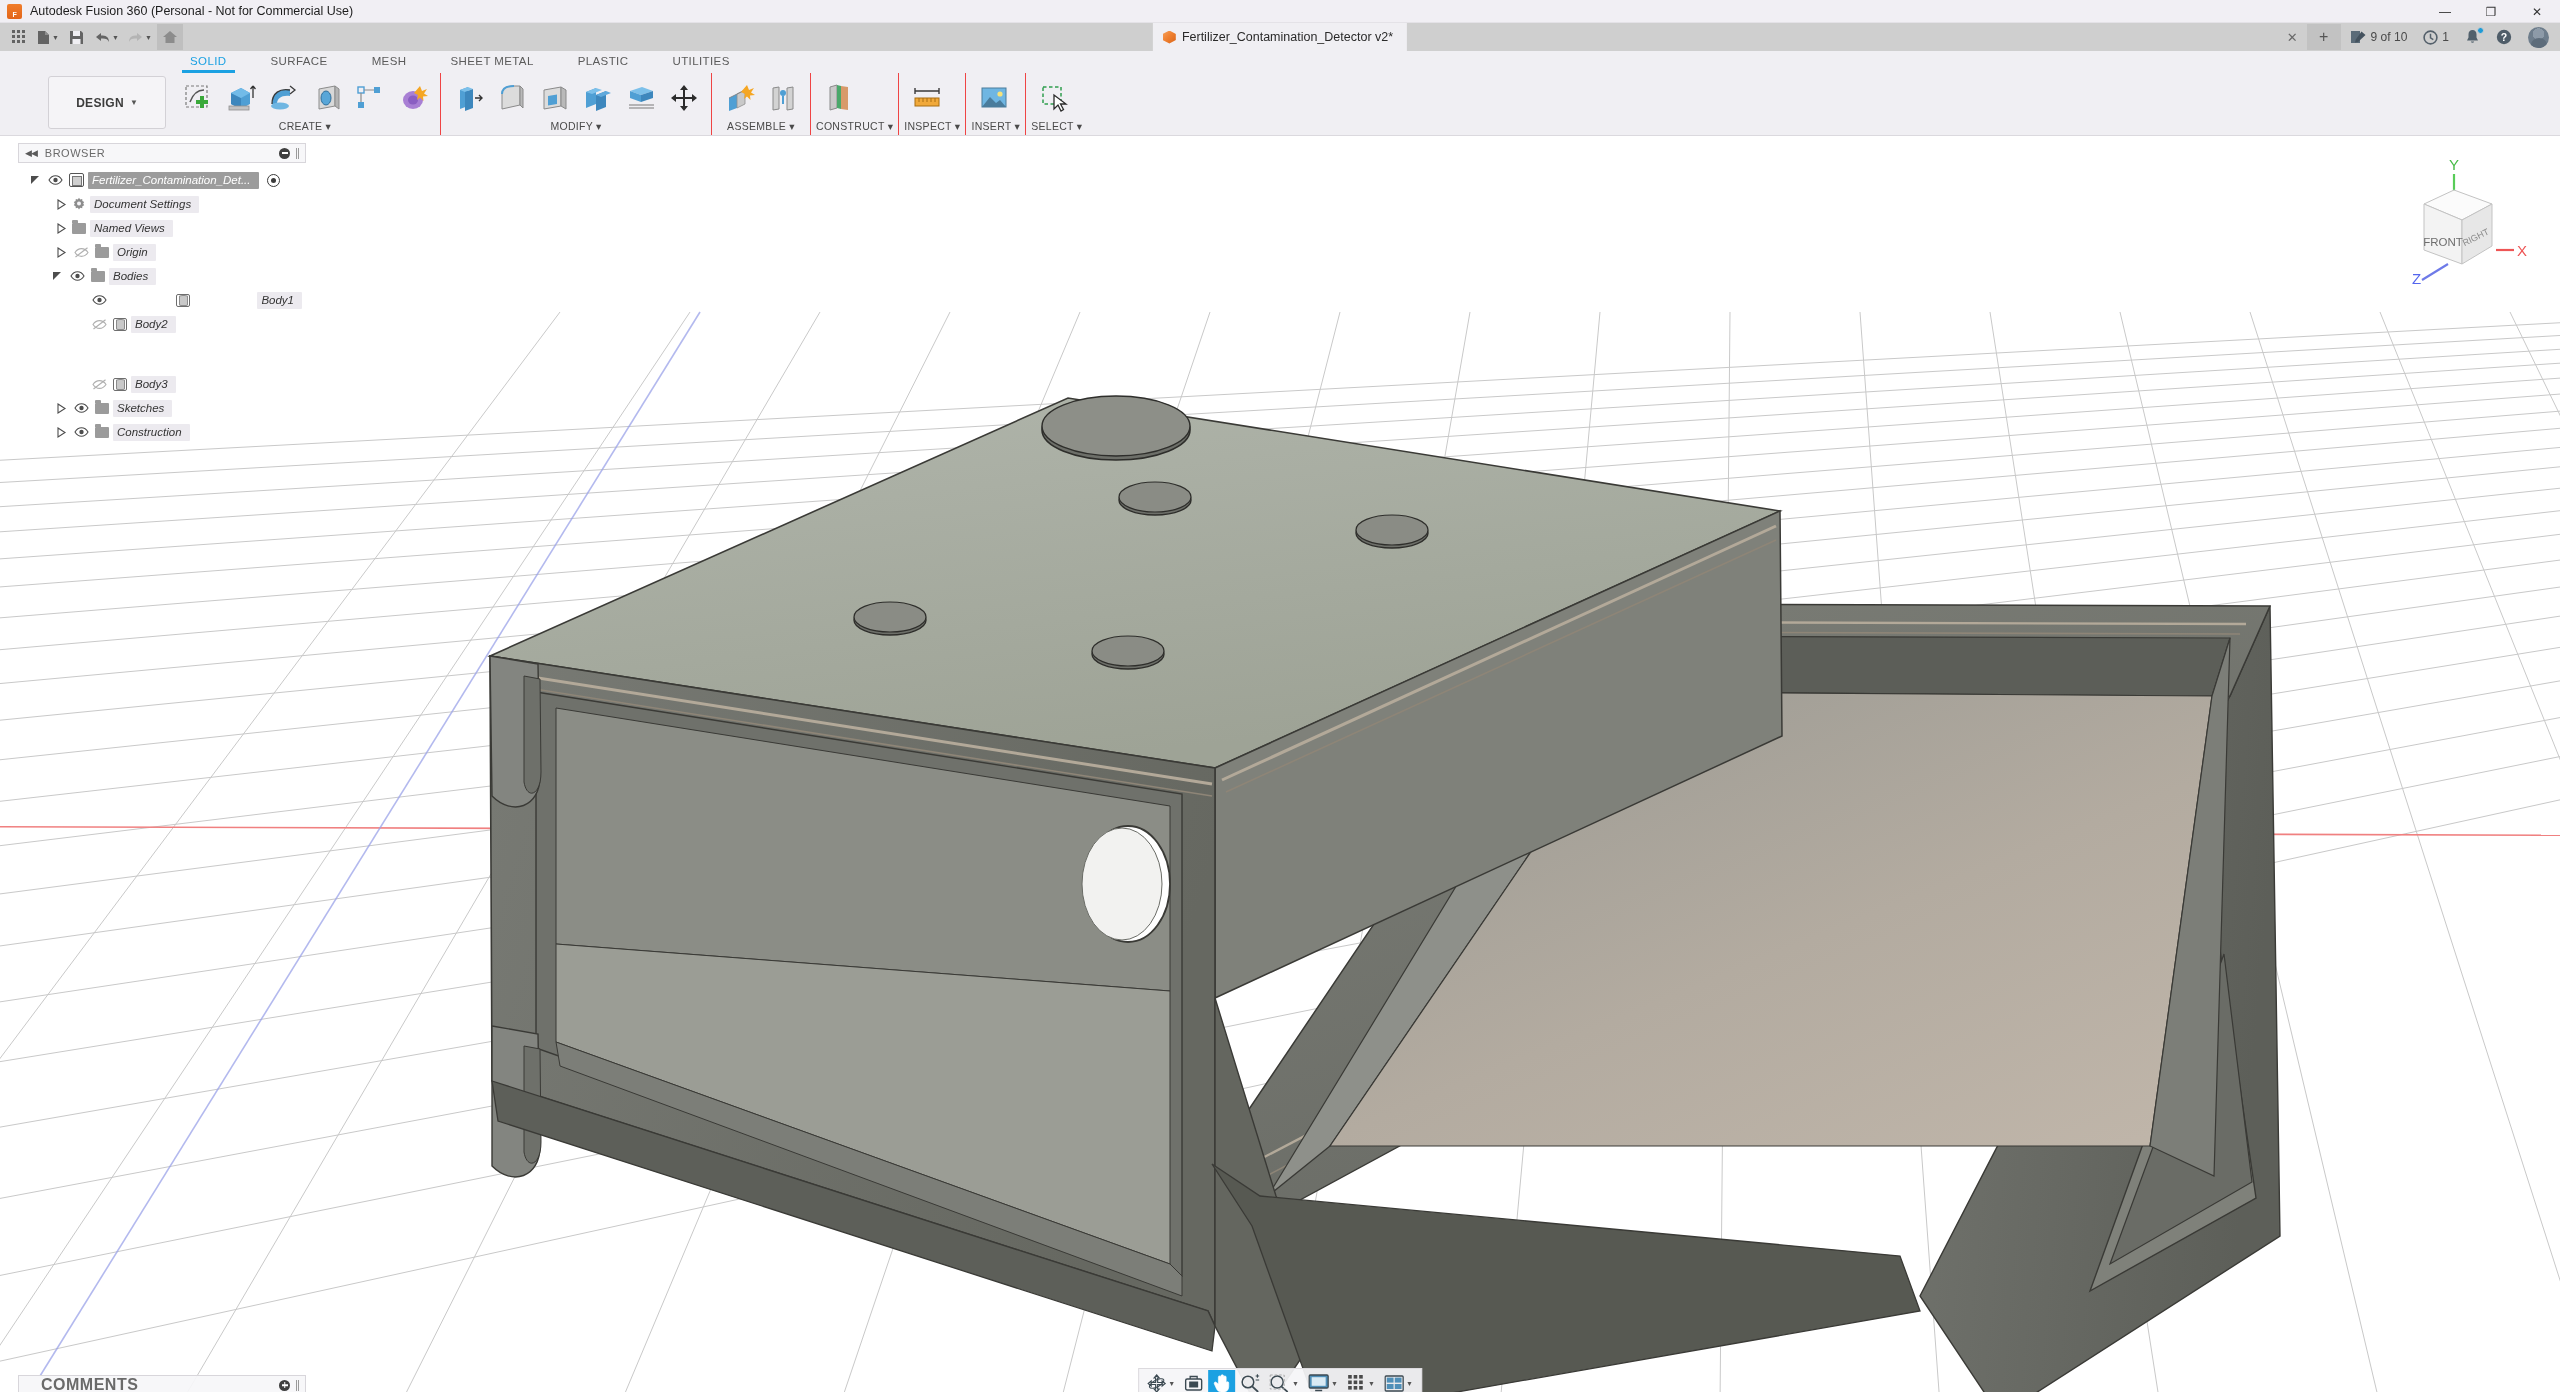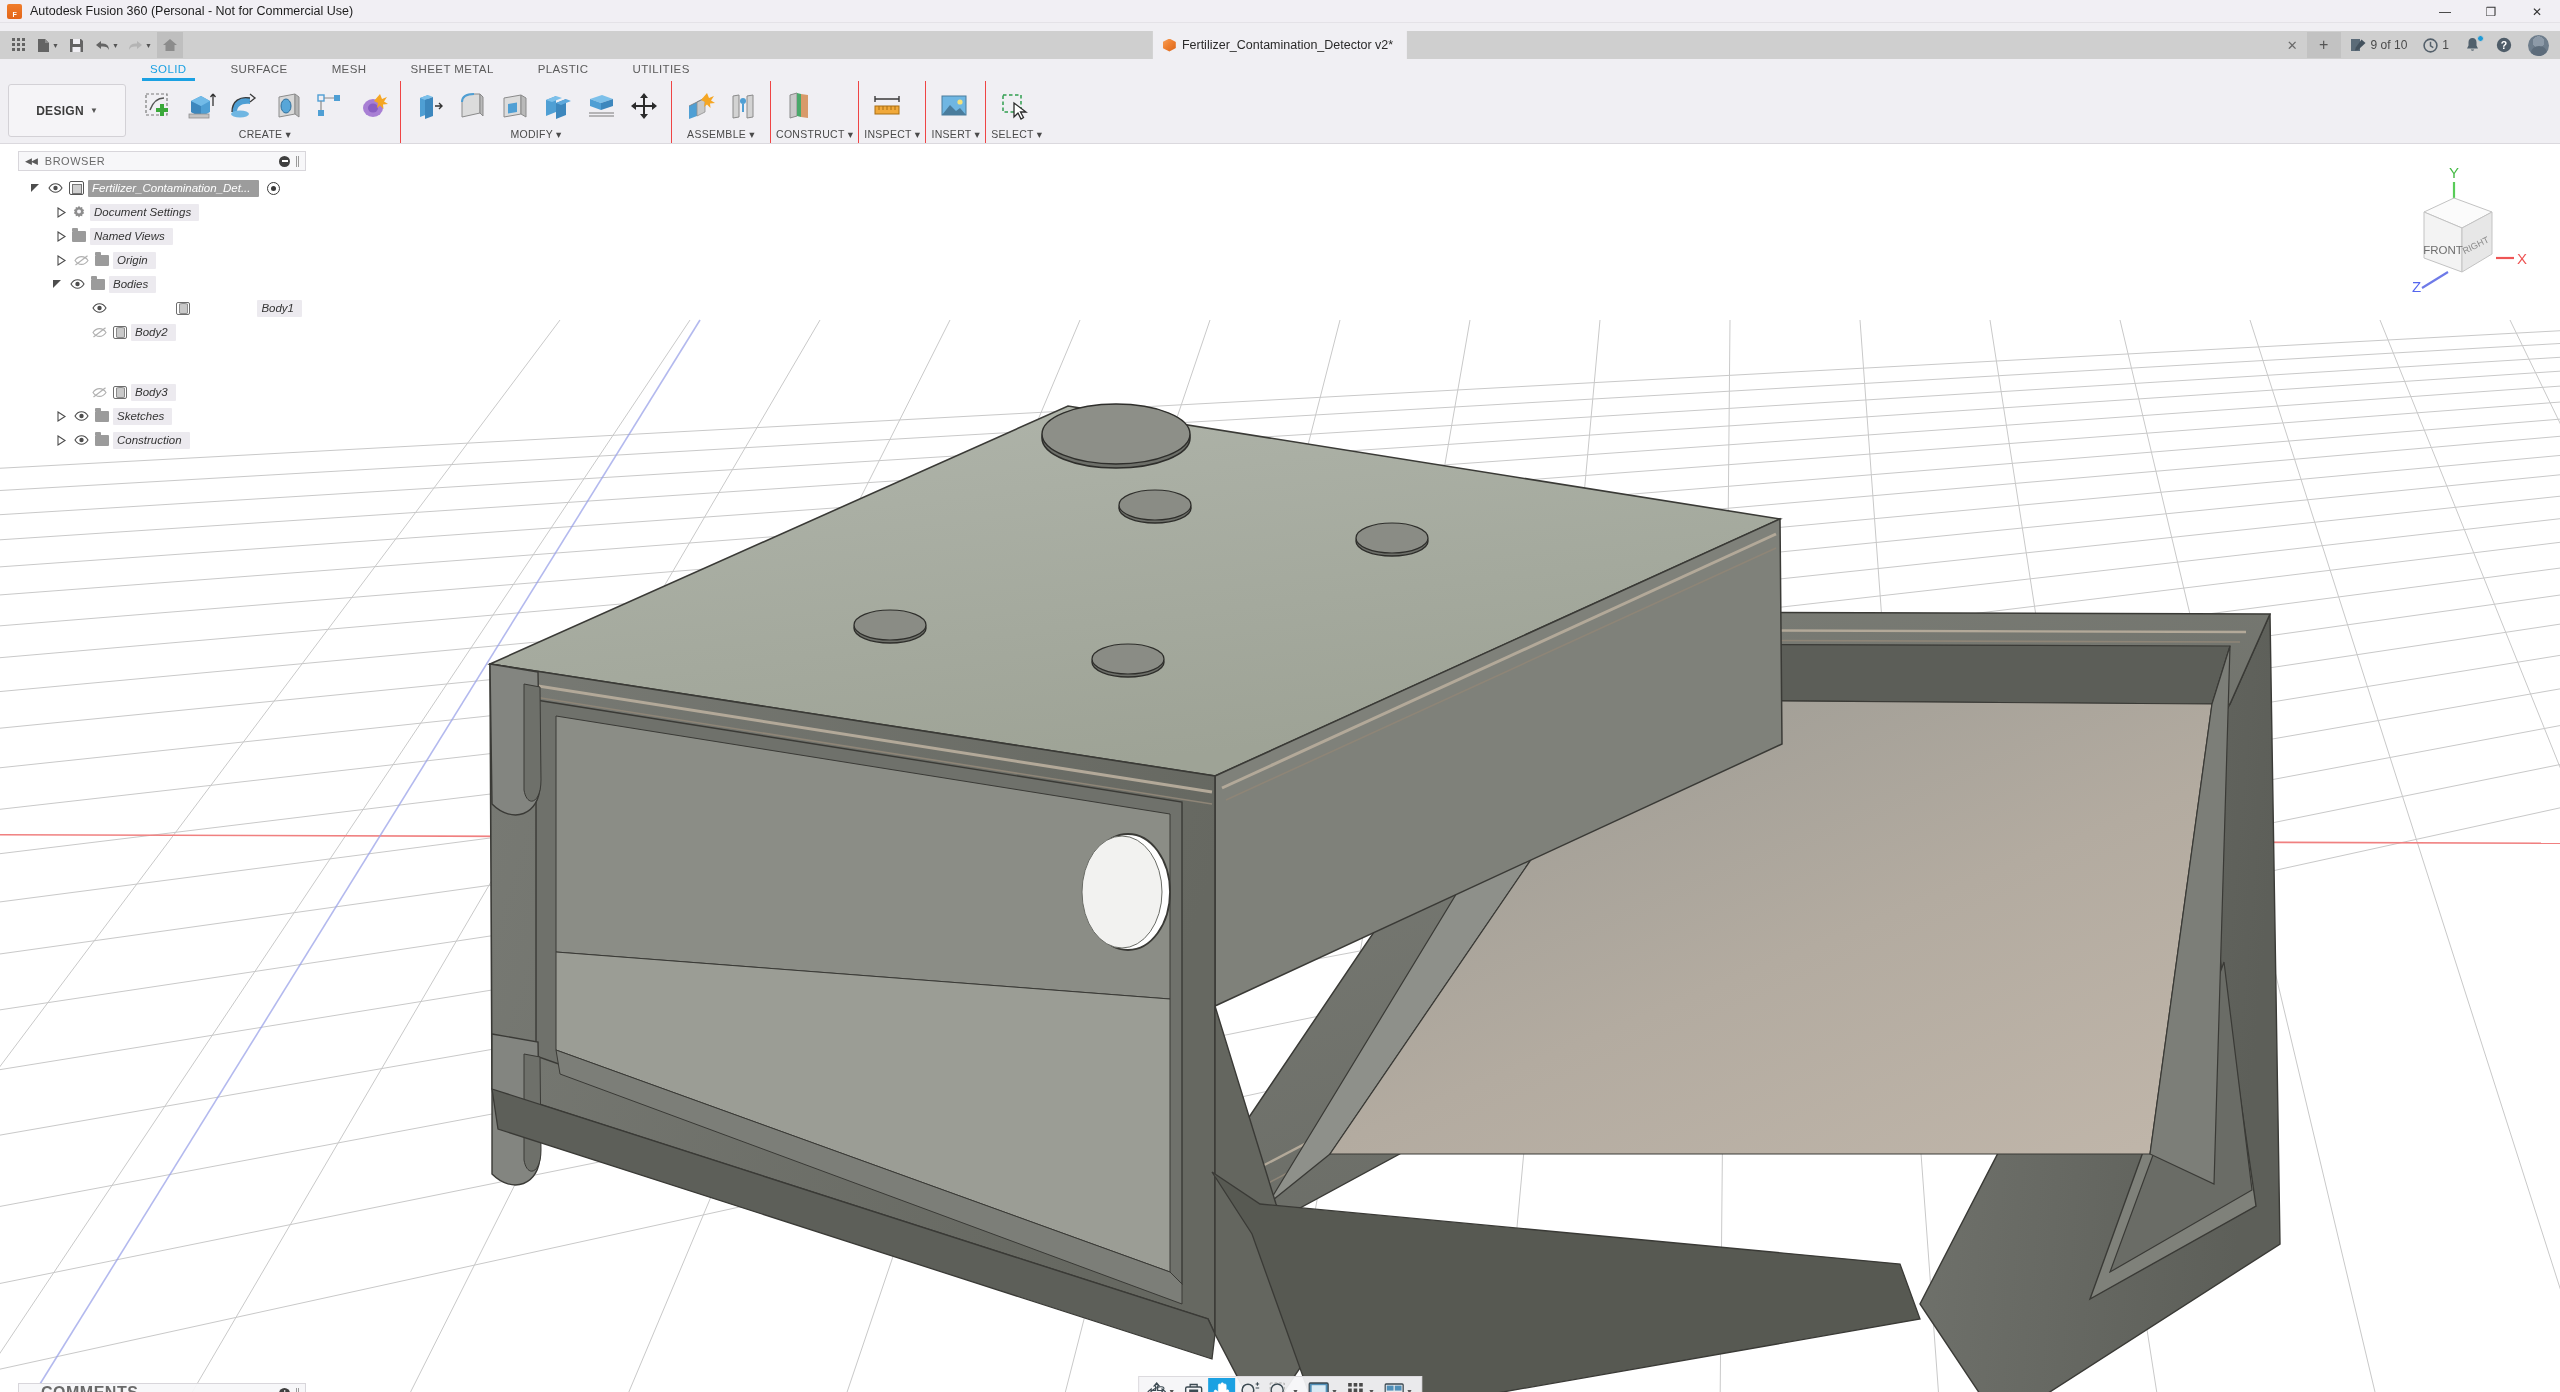--- a/index.html
+++ b/index.html
@@ -33,21 +33,20 @@
     width: 46px; height: 23px; display: flex; align-items: center; justify-content: center;
     font-size: 12px; color: #333;
   }
 
   
   .qatrow {
     height: 28px; width: 100%;
     background: #cfcfcf;
     display: flex; align-items: stretch;
     position: relative;
-    margin-top: 8px;
   }
   .qat { display: flex; align-items: center; padding-left: 6px; gap: 1px; }
   .qbtn {
     height: 26px; min-width: 26px; display: flex; align-items: center; justify-content: center;
     padding: 0 4px; color: #646464;
   }
   .qbtn.active { background: #bfbfbf; }
   .caret { font-size: 7px; margin-left: 2px; color: #555; }
 
   .doctabs {
@@ -81,21 +80,21 @@
   .avatar::after {
     content:''; position:absolute; left:50%; top:54%; transform:translateX(-50%);
     width:16px; height:13px; border-radius:50% 50% 0 0; background:#5d6c7b;
   }
   .badge-dot {
     position: absolute; width: 7px; height: 7px; border-radius: 50%;
     background: #1e9bd7; top: 3px; right: 3px; border: 1px solid #cfcfcf;
   }
 
   
-  .ribbon { width: 100%; background: #f0eff3; border-bottom: 1px solid #dbd9de; }
+  .ribbon { width: 100%; background: #f0eff3; border-bottom: 1px solid #dbd9de; padding-left: 40px; }
   .ribtabs { display: flex; align-items: flex-end; height: 22px; padding-left: 128px; gap: 0; }
   .ribtab {
     font-size: 11.5px; color: #5b5b5b; letter-spacing: 0.4px;
     padding: 0 22px; height: 22px; line-height: 20px; position: relative;
   }
   .ribtab.active { color: #1ba1e2; }
   .ribtab.active::after {
     content:''; position:absolute; left:14px; right:14px; bottom:0; height:3px; background:#1ba1e2;
   }
   .ribbody { display: flex; align-items: stretch; height: 62px; }

